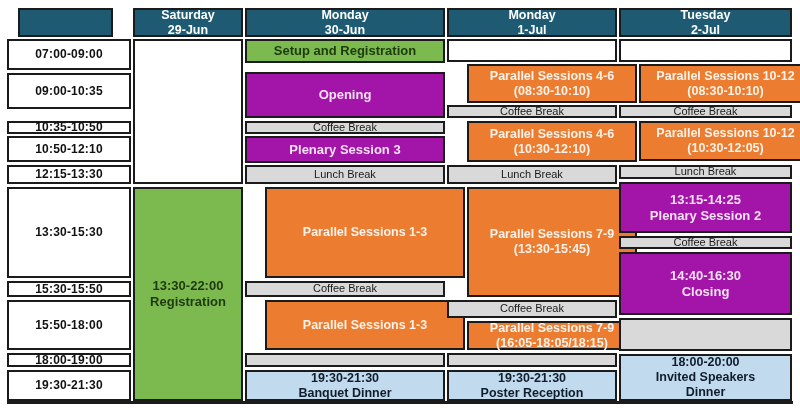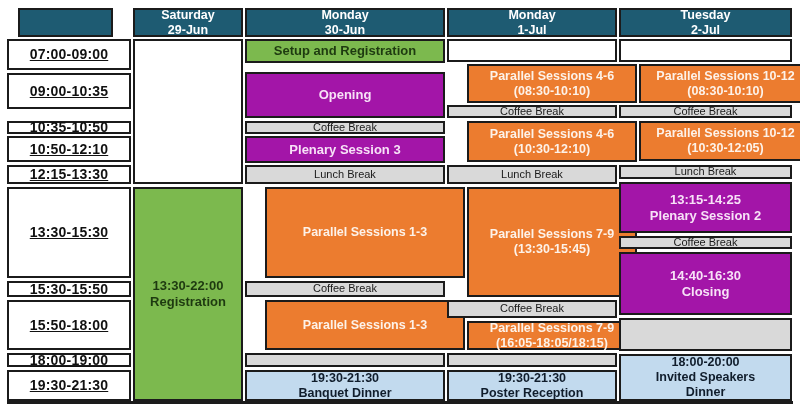--- a/index.html
+++ b/index.html
@@ -5,21 +5,21 @@
   html,body{margin:0;padding:0;}
   body{background:#fff;font-family:"Liberation Sans",sans-serif;}
   .canvas{position:relative;width:800px;height:420px;background:#fff;overflow:hidden;padding-left:44px;}
   .cell{
     position:absolute;box-sizing:border-box;
     border:2px solid var(--border);
     display:flex;flex-direction:column;align-items:center;justify-content:center;
     text-align:center;line-height:1.2;
   }
   .hdr{background:var(--header_bg);color:var(--header_text);font-weight:bold;font-size:12.5px;}
-  .time{background:var(--time_bg);color:var(--time_text);font-weight:bold;font-size:14px;letter-spacing:.2px;text-decoration:underline;}
+  .time{background:var(--time_bg);color:var(--time_text);font-weight:bold;font-size:12px;letter-spacing:.2px;}
   .white{background:#ffffff;}
   .green{background:var(--green_bg);color:var(--green_text);font-weight:bold;font-size:13px;}
   .purple{background:var(--purple_bg);color:var(--purple_text);font-weight:bold;font-size:13px;}
   .orange{background:var(--orange_bg);color:var(--orange_text);font-weight:bold;font-size:12.5px;margin-left:20px;}
   .gray{background:var(--gray_bg);color:var(--gray_text);font-size:11px;}
   .blue{background:var(--blue_bg);color:var(--blue_text);font-weight:bold;font-size:12.5px;}
   .bottom-line{position:absolute;background:var(--border);}
 </style>
 </head>
 <body>

